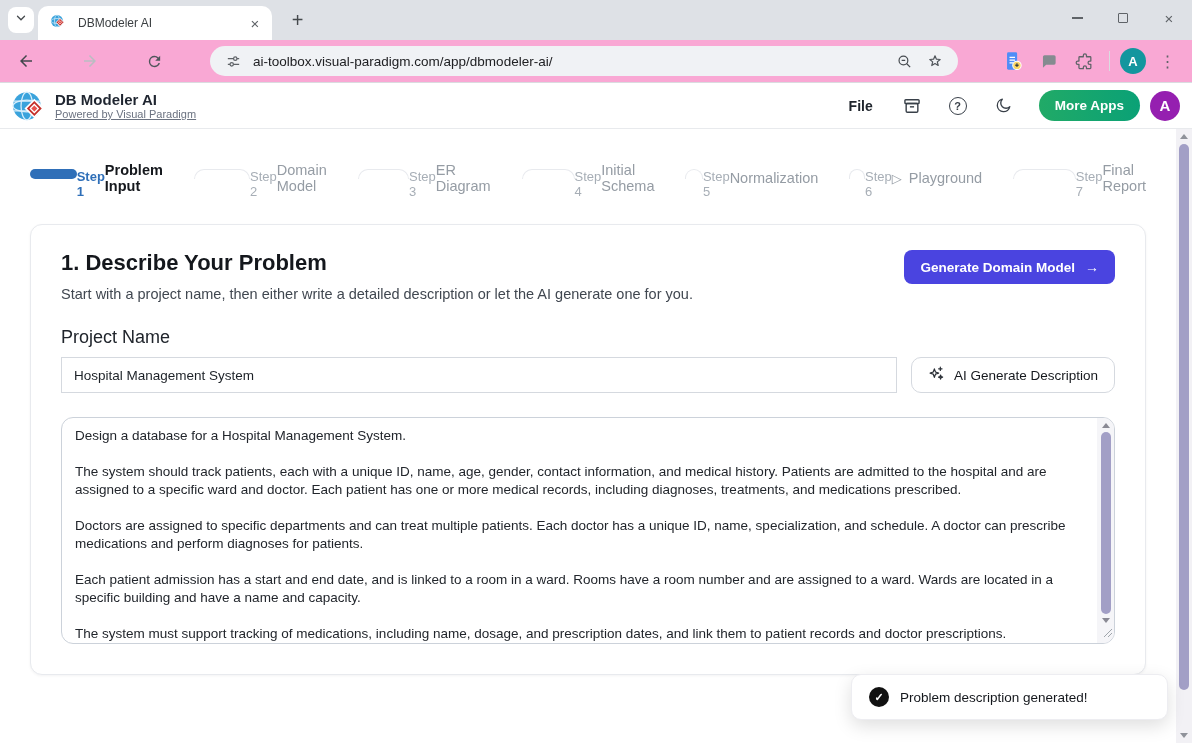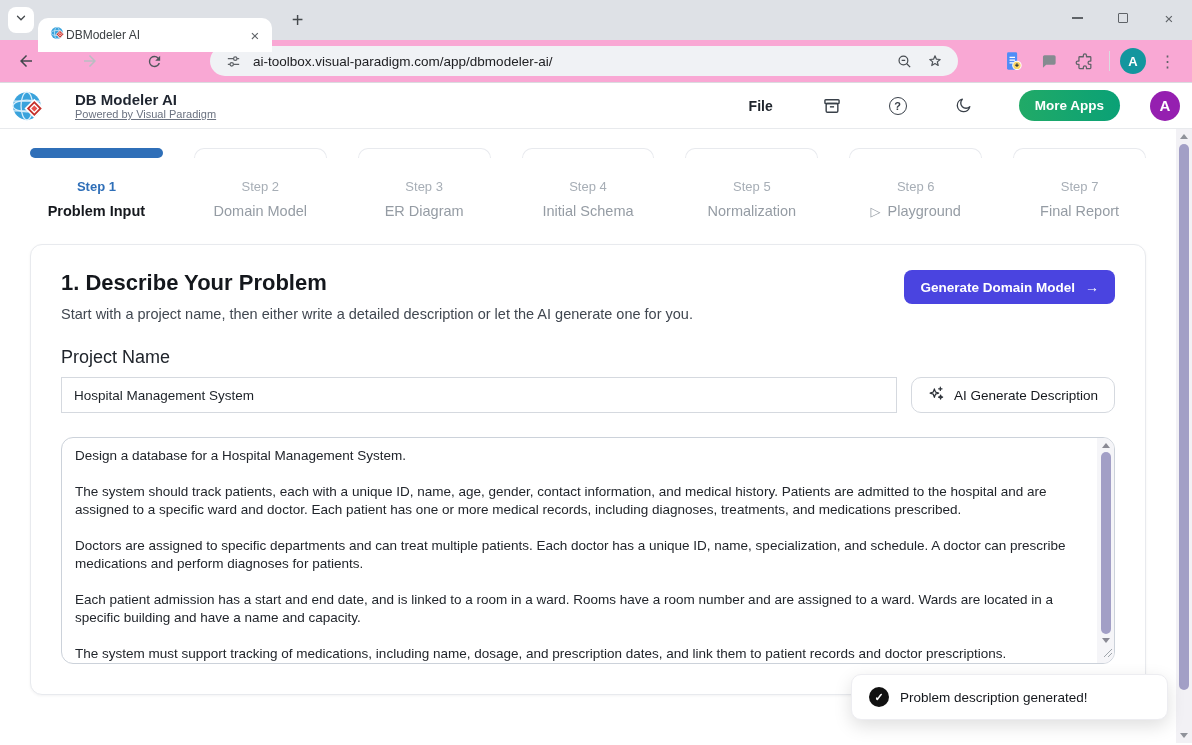--- a/index.html
+++ b/index.html
@@ -3,22 +3,22 @@
 <meta charset="utf-8">
 <style>
   * { margin:0; padding:0; box-sizing:border-box; }
   html,body { width:1192px; height:745px; overflow:hidden; }
   body { font-family:"Liberation Sans", sans-serif; background:#fff; position:relative; }
 
   
   .tabstrip { height:40px; background:#dee1e6; position:relative; }
   .tab-caret { position:absolute; left:8px; top:7px; width:26px; height:26px; border-radius:8px;
                background:#fff; display:flex; align-items:center; justify-content:center; cursor:pointer; }
-  .tab { position:absolute; left:38px; top:18px; width:234px; height:34px; background:#fff;
-         border-radius:10px 10px 0 0; display:flex; align-items:center; gap:0; padding:0 8px 0 12px; }
+  .tab { position:absolute; left:38px; top:6px; width:234px; height:34px; background:#fff;
+         border-radius:10px 10px 0 0; display:flex; align-items:center; gap:12px; padding:0 8px 0 12px; }
   .tab-title { flex:1; font-size:12px; color:#3c4043; white-space:nowrap; overflow:hidden; }
   .tab-close { width:18px; height:18px; border-radius:50%; display:flex; align-items:center;
                justify-content:center; font-size:15px; color:#5f6368; cursor:pointer; }
   .newtab { position:absolute; left:284px; top:7px; width:27px; height:27px; display:flex;
             align-items:center; justify-content:center; font-size:20px; color:#45494d; cursor:pointer; }
   .win-controls { position:absolute; right:0; top:0; height:36px; display:flex; }
   .win-btn { width:46px; height:36px; display:flex; align-items:center; justify-content:center;
              color:#5f6368; font-size:15px; cursor:pointer; }
   .win-min { display:block; width:11px; height:1.5px; background:#5f6368; }
   .win-sq { display:block; width:10px; height:10px; border:1.3px solid #5f6368; border-radius:1px; }
@@ -35,21 +35,21 @@
   .actions { display:flex; align-items:center; gap:7px; flex:0 0 auto; }
   .act-btn { width:29px; height:29px; display:flex; align-items:center; justify-content:center; cursor:pointer; }
   .vsep { width:1px; height:20px; background:#dadce0; margin:0 3px; }
   .profile-avatar { width:26px; height:26px; border-radius:50%; background:#13969e; color:#fff;
                     font-size:13px; font-weight:700; display:flex; align-items:center;
                     justify-content:center; cursor:pointer; }
   .kebab { font-size:16px; color:#5f6368; letter-spacing:0; }
 
   
   .appheader { height:46px; background:#fff; border-bottom:1px solid #e8eaed; display:flex;
-               align-items:center; padding:0 12px;gap:20px; }
+               align-items:center; padding:0 12px; }
   .logo { width:34px; height:34px; margin-right:9px; flex:0 0 auto; }
   .app-title { font-size:15px; font-weight:700; color:#1f2530; line-height:1.15; }
   .powered { font-size:11px; color:#6b7280;text-decoration:underline; }
   .powered .pp-link { text-decoration:underline; cursor:pointer; }
   .hspacer { flex:1; }
   .file-menu { font-size:14px; font-weight:600; color:#20252d; margin-right:28px; cursor:pointer; }
   .hbtn { width:22px; height:22px; display:flex; align-items:center; justify-content:center;
           margin-right:24px; cursor:pointer; }
   .help-circ { width:18px; height:18px; border:1.6px solid #394049; border-radius:50%;
                display:flex; align-items:center; justify-content:center; font-size:11px;
@@ -68,21 +68,21 @@
   .page-scroll { position:absolute; right:0; top:0; width:16px; height:100%; background:#f2f1f5; }
   .sb-arrow { position:absolute; left:4px; width:0; height:0; border-left:4px solid transparent;
               border-right:4px solid transparent; }
   .sb-up { top:5px; border-bottom:5px solid #8f929a; }
   .sb-down { bottom:5px; border-top:5px solid #8f929a; }
   .page-thumb { position:absolute; left:3px; top:15px; width:10px; height:546px;
                 background:#a29fc6; border-radius:5px; cursor:grab; }
 
   
   .steps { display:flex; gap:31px; margin:19px 30px 0; }
-  .step { flex:1; display:flex; flex-direction:column; align-items:center; cursor:pointer; }
+  .step { flex:1; display:flex; flex-direction:row; align-items:center; cursor:pointer; }
   .step-bar { width:100%; height:10px; border:1px solid #e8eaee; border-bottom:0;
               border-radius:10px 10px 0 0; }
   .step.active .step-bar { background:#2f6fb8; border:0; border-radius:10px; }
   .step-num { margin-top:21px; font-size:13px; color:#a7aeb6; }
   .step.active .step-num { color:#2f6fb8; font-weight:700; }
   .step-label { margin-top:9px; font-size:14.5px; color:#959ca4; display:flex; align-items:center; gap:7px; }
   .step.active .step-label { color:#15181d; font-weight:700; }
   .play-glyph { font-size:13px; }
 
   

